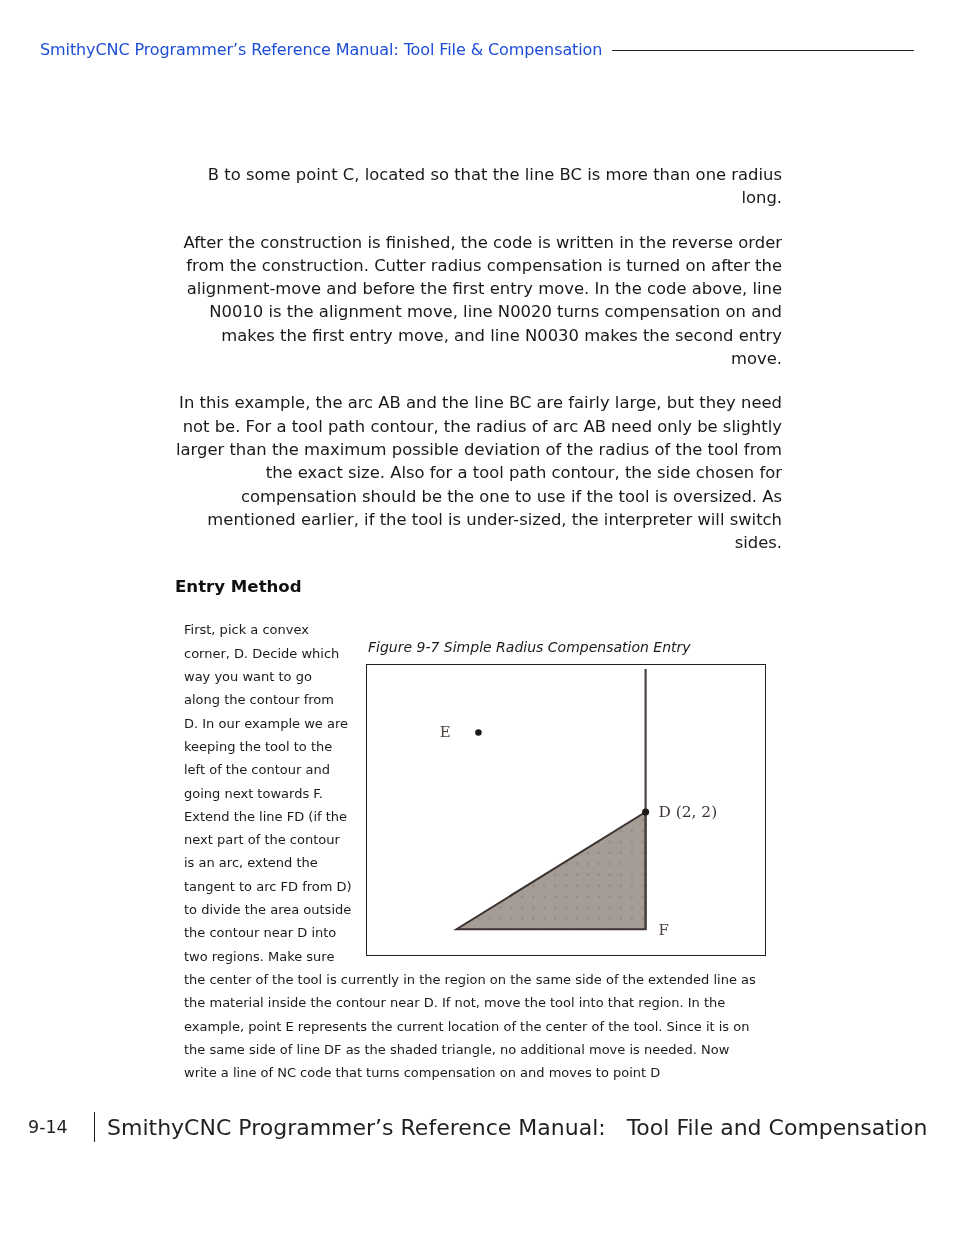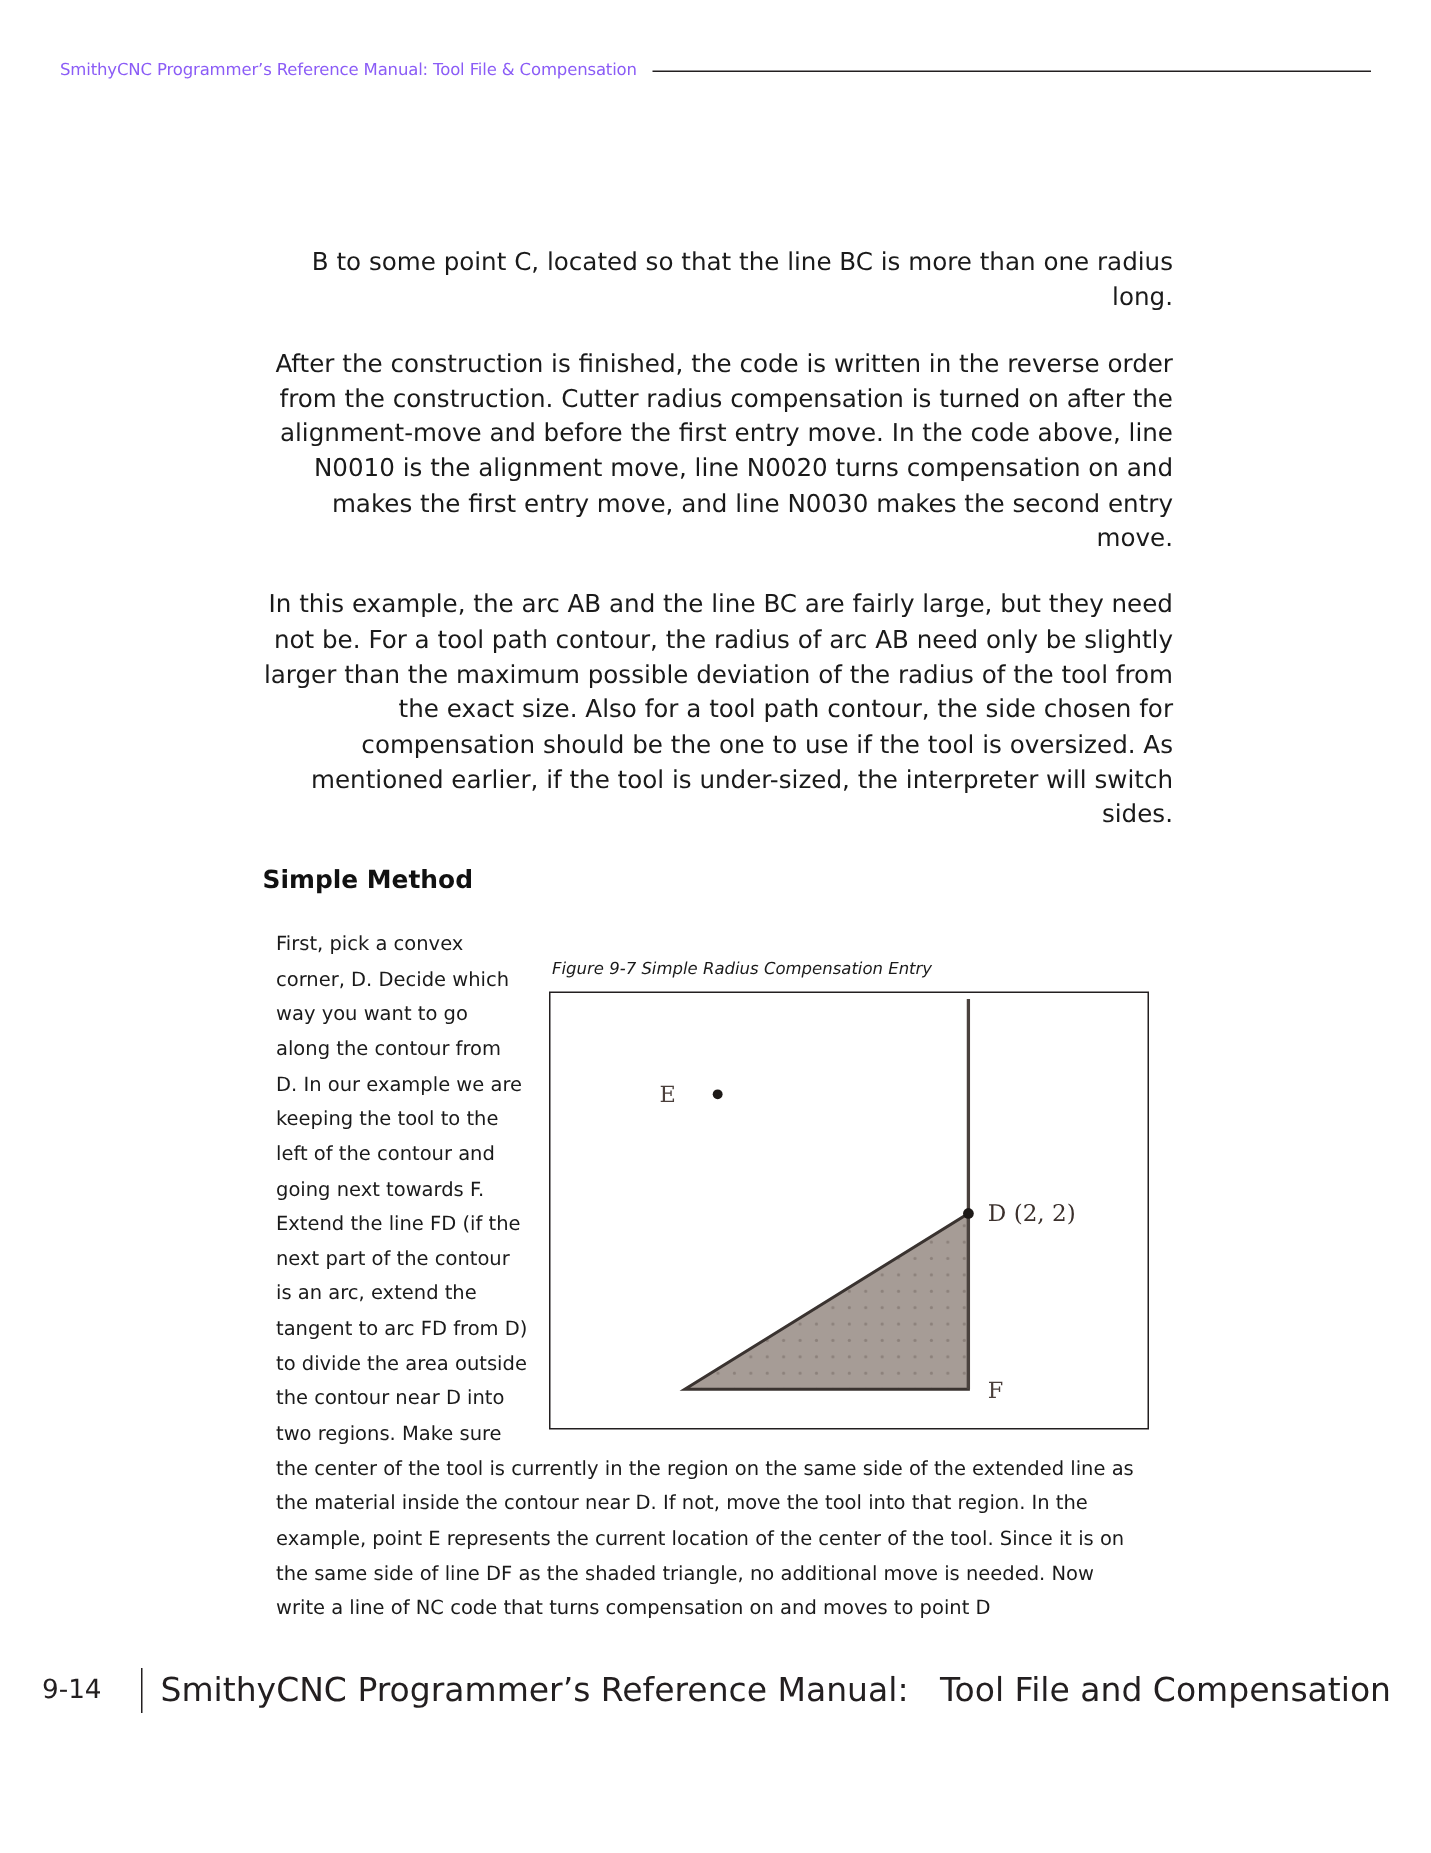--- a/index.html
+++ b/index.html
@@ -20,23 +20,23 @@
   .page-header {
     position: absolute;
     left: 40px;
     top: 40px;
     width: 874px;
     display: flex;
     align-items: center;
     gap: 10px;
   }
   .page-header-text {
-    font-size: 11px;
+    font-size: 16px;
     letter-spacing: -0.1px;
-    color: #8b5cf6;
+    color: #1d4ed8;
     white-space: nowrap;
   }
   .page-header-rule {
     flex: 1 1 auto;
     height: 0;
     border-top: 1.6px solid #231f20;
     margin-top: 2px;
   }
 
   
@@ -74,21 +74,21 @@
     margin: 21px 0 6px 14px;
   }
   .clearfix::after {
     content: "";
     display: block;
     clear: both;
   }
 
   
   .figure-caption {
-    font-size: 11px;
+    font-size: 14px;
     font-style: italic;
     color: #1a1a1a;
     margin: 0 0 9px 2px;
     white-space: nowrap;
   }
   .figure-box {
     width: 400px;
     height: 292px;
     border: 1.5px solid #231f20;
     background: #ffffff;
@@ -148,21 +148,21 @@
 </div>
 
 <div class="content">
 
   <p class="body-par">B to some point C, located so that the line BC is more than one radius long.</p>
 
   <p class="body-par">After the construction is finished, the code is written in the reverse order from the construction. Cutter radius compensation is turned on after the alignment-move and before the first entry move. In the code above, line N0010 is the alignment move, line N0020 turns compensation on and makes the first entry move, and line N0030 makes the second entry move.</p>
 
   <p class="body-par">In this example, the arc AB and the line BC are fairly large, but they need not be. For a tool path contour, the radius of arc AB need only be slightly larger than the maximum possible deviation of the radius of the tool from the exact size. Also for a tool path contour, the side chosen for compensation should be the one to use if the tool is oversized. As mentioned earlier, if the tool is under-sized, the interpreter will switch sides.</p>
 
-  <h3 class="section-heading">Simple Method</h3>
+  <h3 class="section-heading">Entry Method</h3>
 
 
   <div class="clearfix">
 
     <figure class="figure-float">
       <figcaption class="figure-caption">Figure  9-7 Simple Radius Compensation Entry</figcaption>
       <div class="figure-box">
         <svg viewBox="0 0 400 292" preserveAspectRatio="none">
           <defs>
             <pattern id="dotfill" width="11" height="11" patternUnits="userSpaceOnUse">

